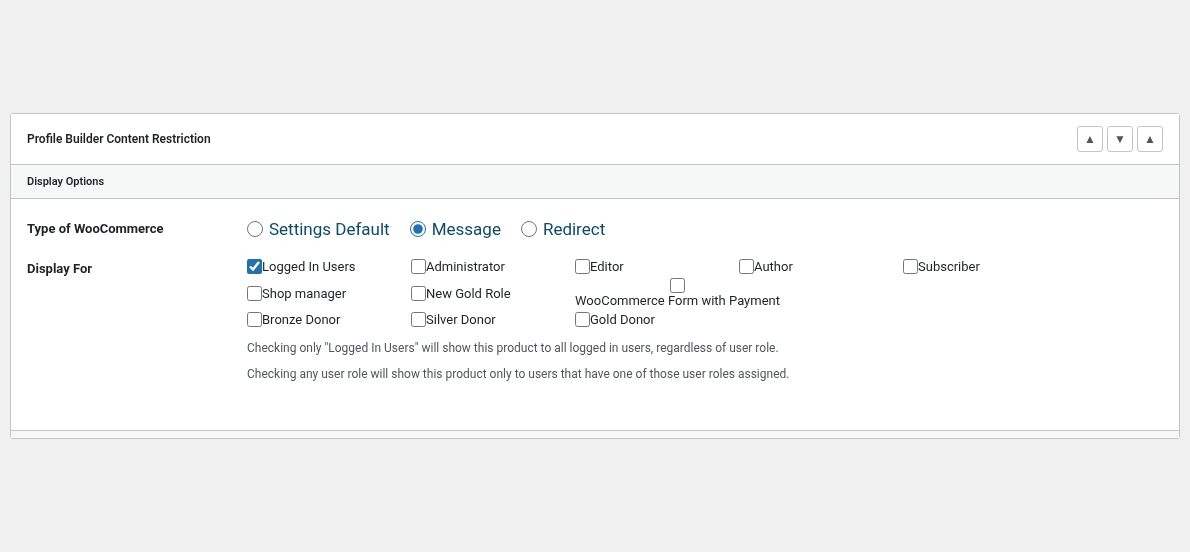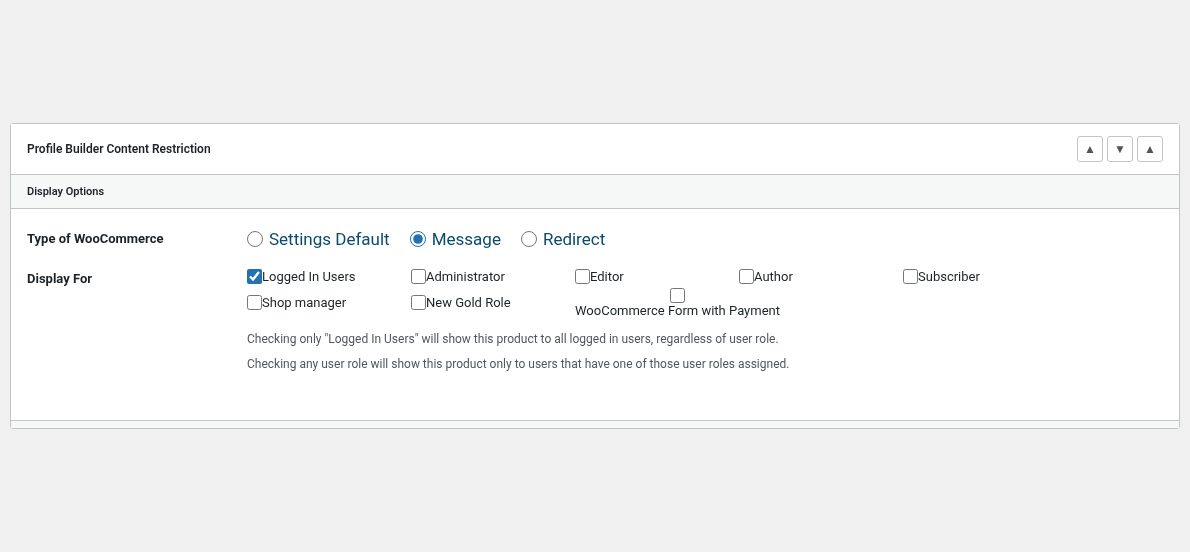--- a/index.html
+++ b/index.html
@@ -215,20 +215,34 @@
           <div class="checkbox-item">
             <input type="checkbox" id="new-user-role" style="">
             <label for="new-user-role">New Gold Role</label>
           </div>
           <div class="checkbox-item" style="min-width: auto; flex-direction: column;">
             <input type="checkbox" id="woocommerce-form" style="">
             <label for="woocommerce-form">WooCommerce Form with Payment</label>
           </div>
         </div>
 
+        <div class="checkbox-row">
+          <div class="checkbox-item">
+            <input type="checkbox" id="bronze-donor" style="">
+            <label for="bronze-donor">Bronze Donor</label>
+          </div>
+          <div class="checkbox-item">
+            <input type="checkbox" id="silver-donor" style="">
+            <label for="silver-donor">Silver Donor</label>
+          </div>
+          <div class="checkbox-item">
+            <input type="checkbox" id="gold-donor" style="">
+            <label for="gold-donor">Gold Donor</label>
+          </div>
+        </div>
 
         <div class="help-text">
           <p>Checking only "Logged In Users" will show this product to all logged in users, regardless of user role.</p>
           <p>Checking any user role will show this product only to users that have one of those user roles assigned.</p>
         </div>
       </div>
     </div>
 
   </div>
 

